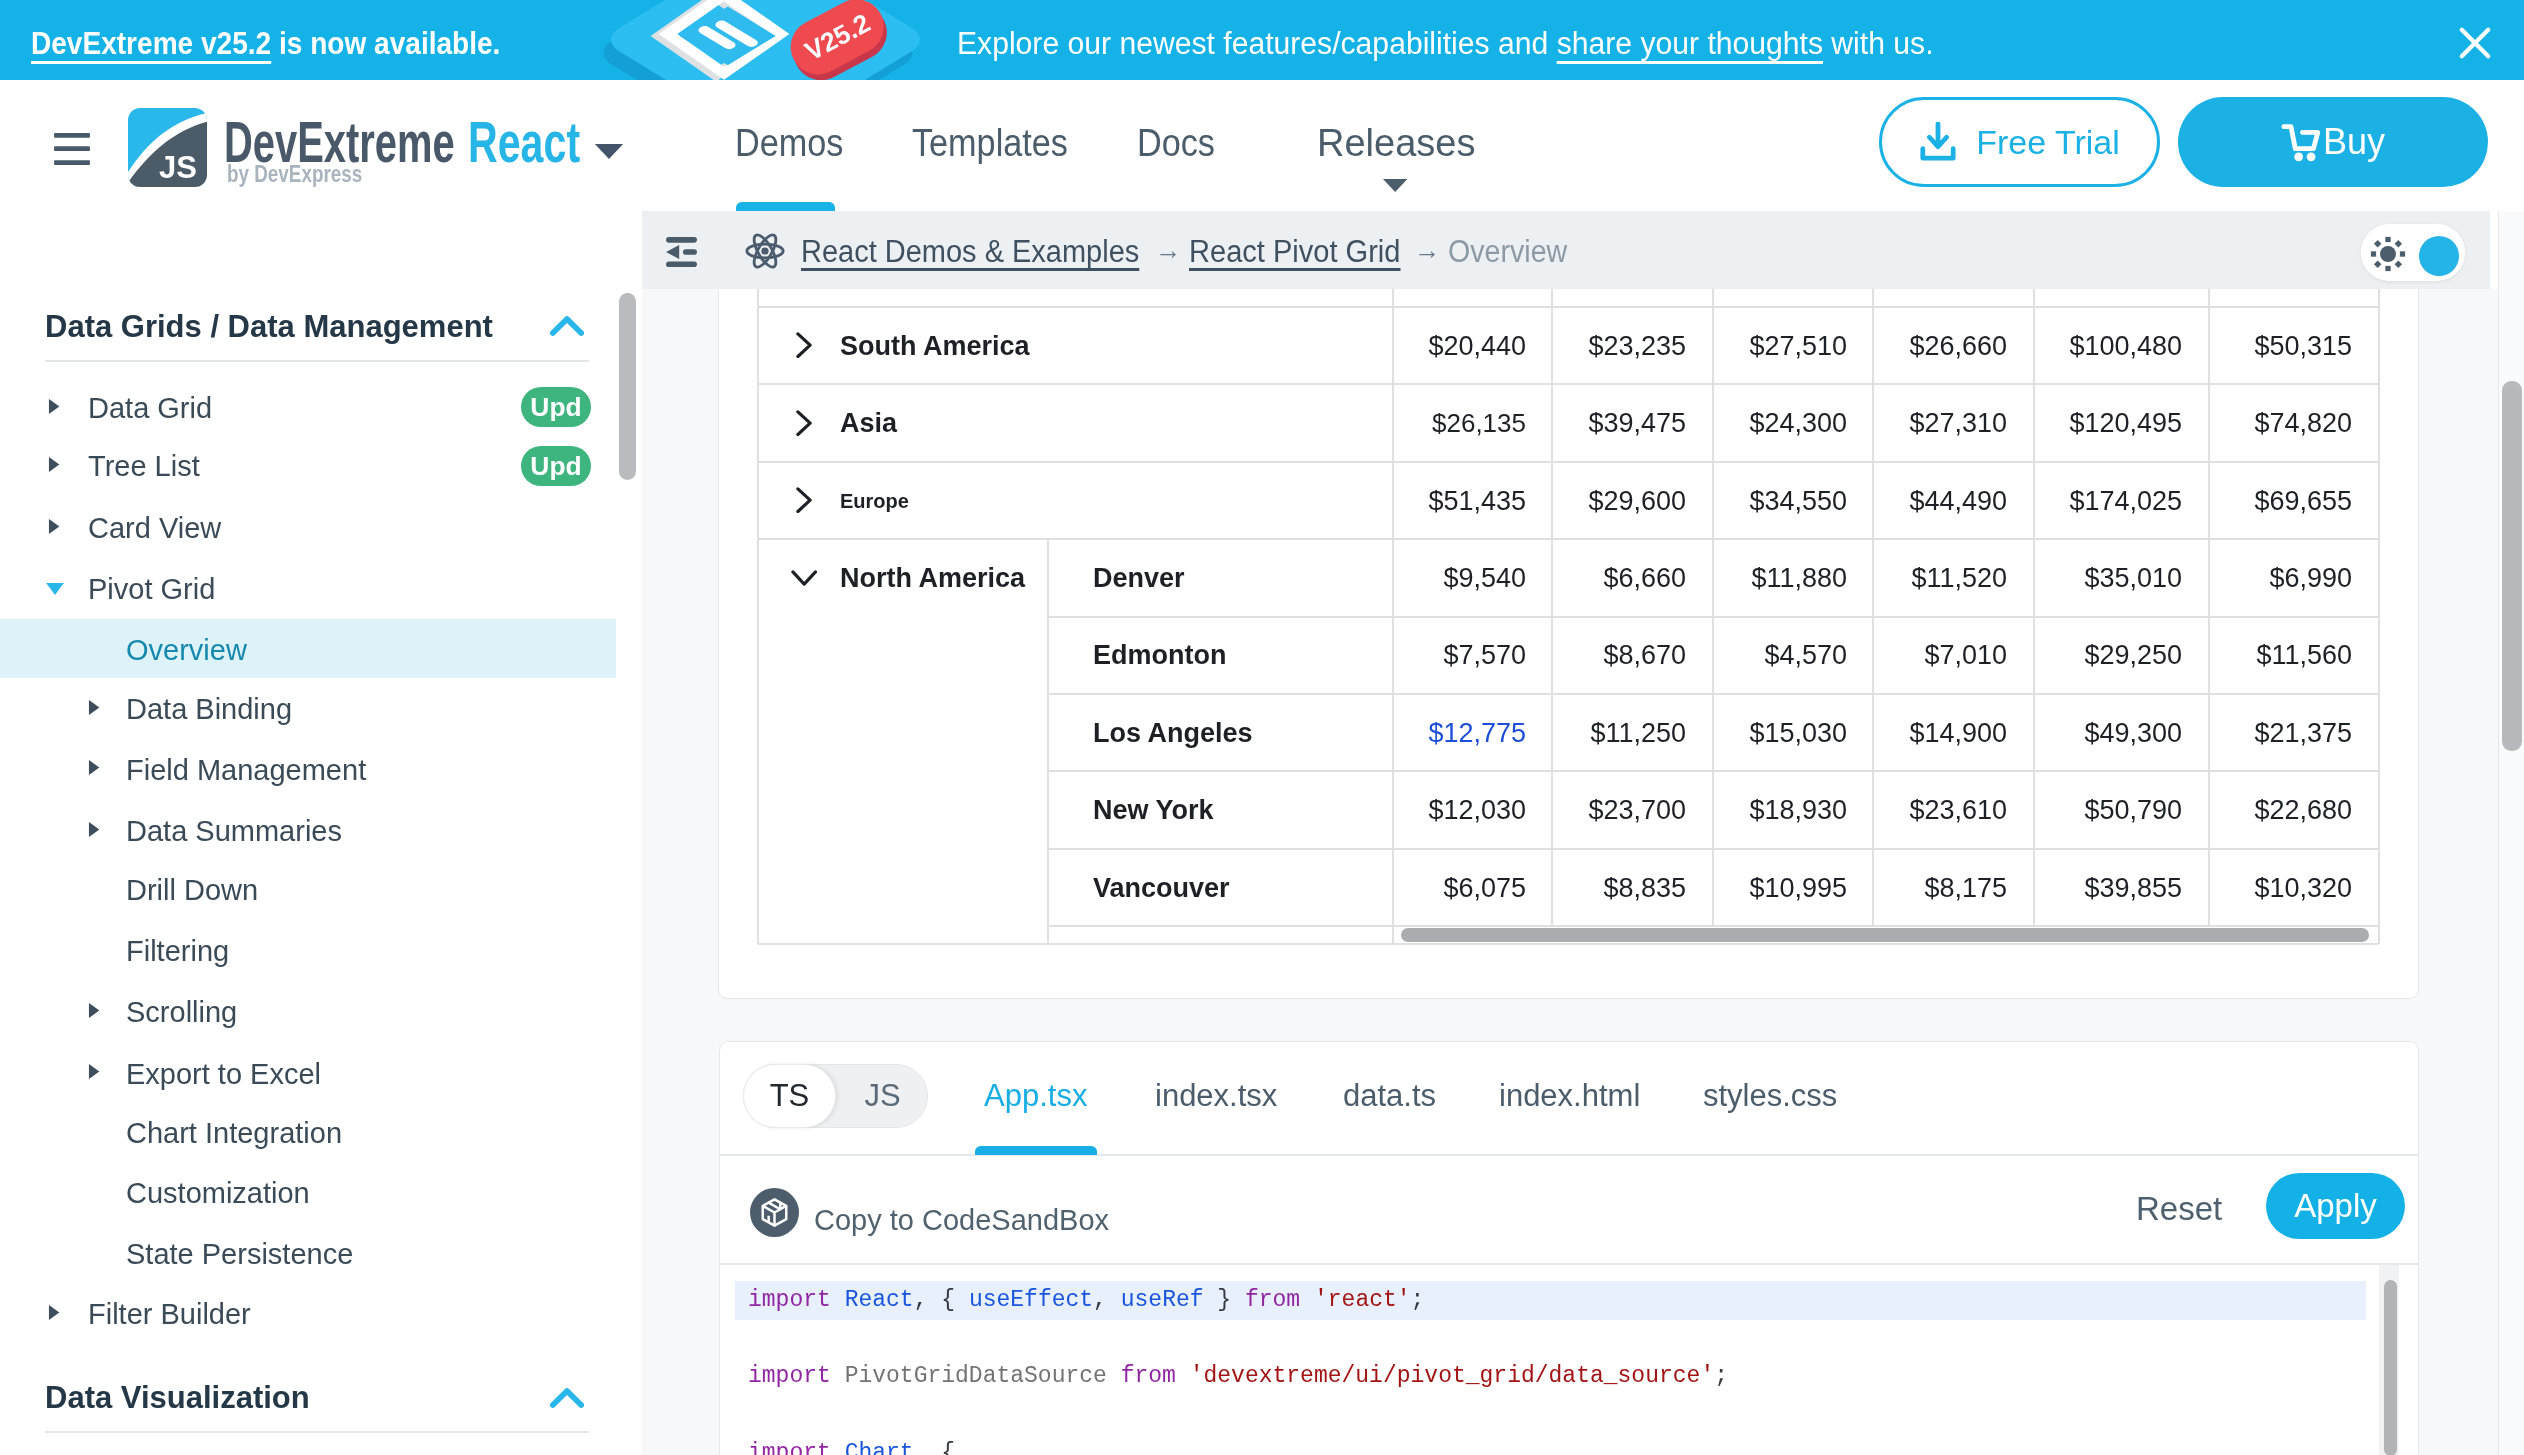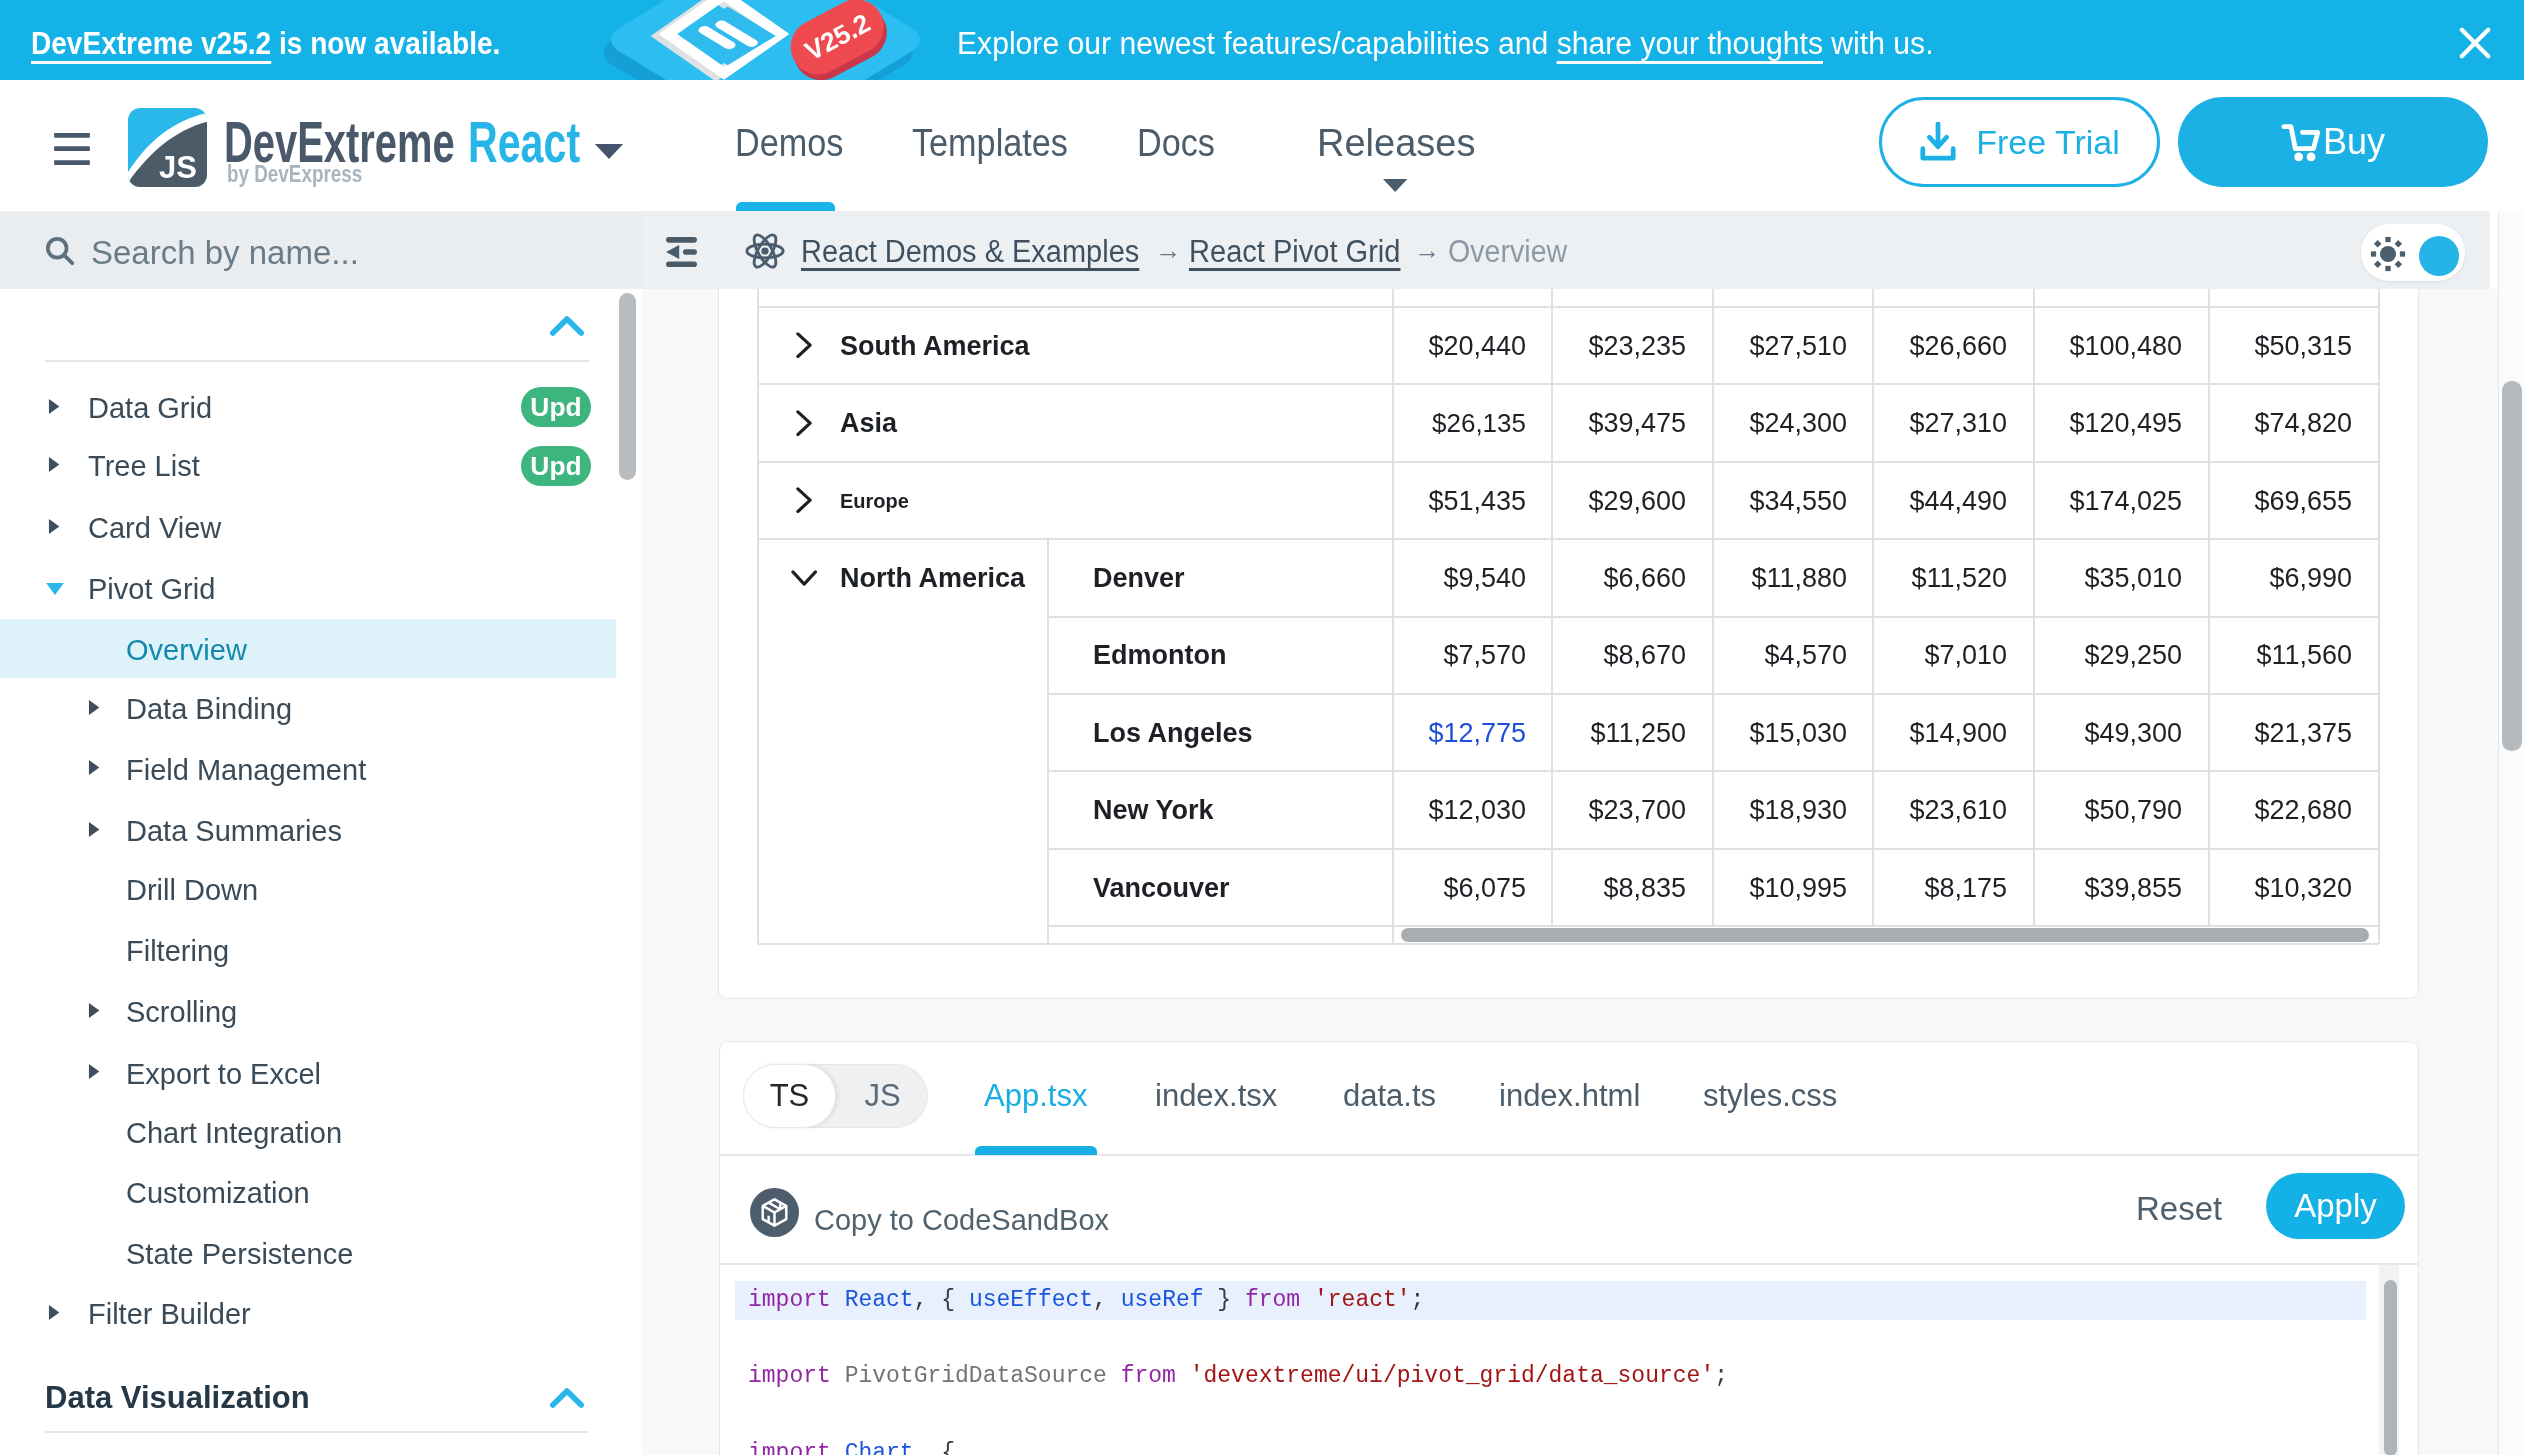--- a/index.html
+++ b/index.html
@@ -93,27 +93,20 @@
   <div class="abs flex" style="left:2178px;top:17px;width:310px;height:90px;border-radius:45px;background:#1cb1e5;justify-content:center;">
     <svg width="42" height="42" viewBox="0 0 44 44">
       <path d="M3 6 L10.5 6 L15 29 L34 29 L38.5 12 L22.5 12" stroke="#fff" stroke-width="5" fill="none" stroke-linecap="round" stroke-linejoin="round"></path>
       <circle cx="18.5" cy="37.5" r="4.6" fill="#fff"></circle>
       <circle cx="31.5" cy="37.5" r="4.6" fill="#fff"></circle>
     </svg>
     <span style="font-size:36px;color:#fff;">Buy</span>
   </div>
 </div>
 
-<div class="abs" style="left:0;top:211px;width:642px;height:78px;background:#e9edf0;z-index:6;">
-  <svg class="abs" style="left:45px;top:24.5px;" width="30" height="30" viewBox="0 0 32 32">
-    <circle cx="13" cy="13" r="10" stroke="#5f717e" stroke-width="4" fill="none"></circle>
-    <path d="M21 21 L29 29" stroke="#5f717e" stroke-width="4" stroke-linecap="round"></path>
-  </svg>
-  <div class="abs" style="left:91px;top:23px;font-size:33px;color:#6a7c88;">Search by name...</div>
-</div>
 <div class="abs" style="left:642px;top:211px;width:1848px;height:78px;background:#edf0f3;z-index:6;">
 
   <svg class="abs" style="left:23.6px;top:25.5px;" width="31" height="30" viewBox="0 0 33 32">
     <rect x="0" y="0" width="33" height="6" rx="3" fill="#4a5b69"></rect>
     <path d="M0 16 L14 8.5 L14 23.5 Z" fill="#4a5b69"></path>
     <rect x="18" y="13" width="15" height="6" rx="3" fill="#4a5b69"></rect>
     <rect x="0" y="26" width="33" height="6" rx="3" fill="#4a5b69"></rect>
   </svg>
 
   <svg class="abs" style="left:103px;top:20px;" width="40" height="40" viewBox="-21 -21 42 42">
@@ -144,20 +137,21 @@
       <line x1="12.8" y1="-12.8" x2="8.9" y2="-8.9"></line>
     </g>
   </svg>
   <div class="abs" style="left:1777px;top:24.5px;width:40px;height:40px;border-radius:50%;background:#25b4e8;"></div>
 </div>
 
 <div class="abs" style="left:0;top:289px;width:642px;height:1167px;background:#fff;">
 
   <div class="abs" style="left:0;top:330px;width:616px;height:59px;background:#def2f9;"></div>
 
+  <div class="abs" style="left:45px;top:20px;font-size:31px;font-weight:700;color:#253848;">Data Grids / Data Management</div>
   <svg class="abs" style="left:550px;top:26.4px;" width="34" height="21" viewBox="0 0 36 22">
     <path d="M3 19 L18 4 L33 19" stroke="#29b6e8" stroke-width="6" fill="none" stroke-linecap="round" stroke-linejoin="round"></path>
   </svg>
   <div class="abs" style="left:45px;top:71px;width:544px;height:1.9px;background:#e3e7ea;"></div>
 
   <div id="sb"></div>
   <div class="abs" style="left:88px;top:103px;font-size:29px;color:#3a4a57;">Data Grid</div>
   <svg class="abs" style="left:48px;top:109px;" width="12.3" height="17" viewBox="0 0 13 18">
         <path d="M1 1 L12 9 L1 17 Z" fill="#3f4e5c"></path>
       </svg>

